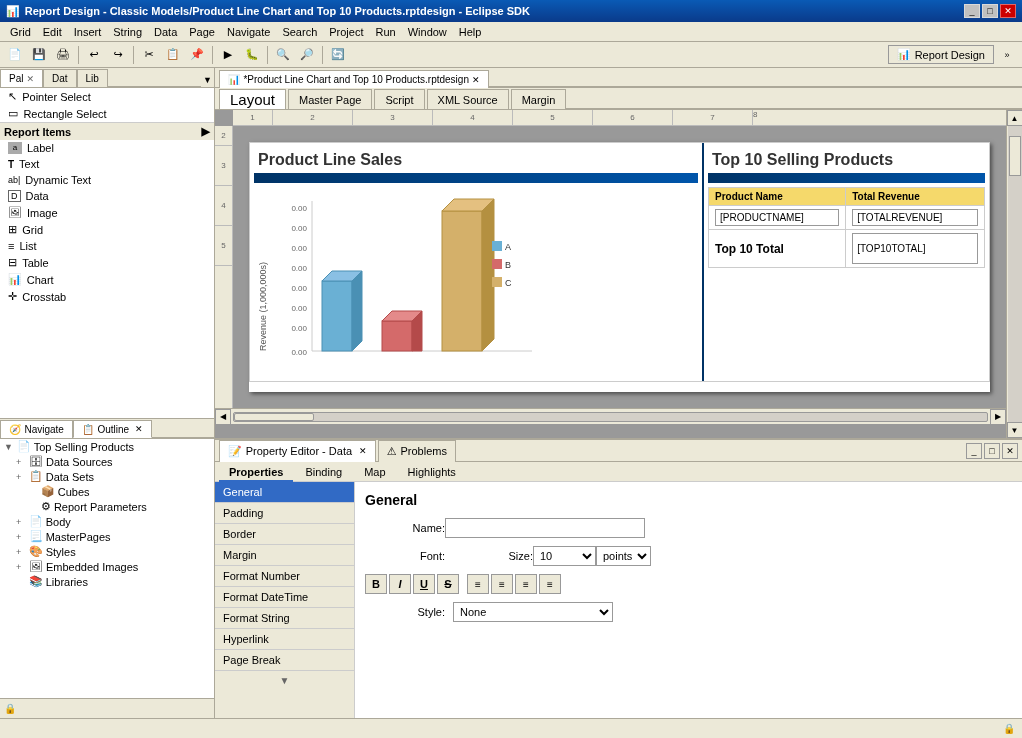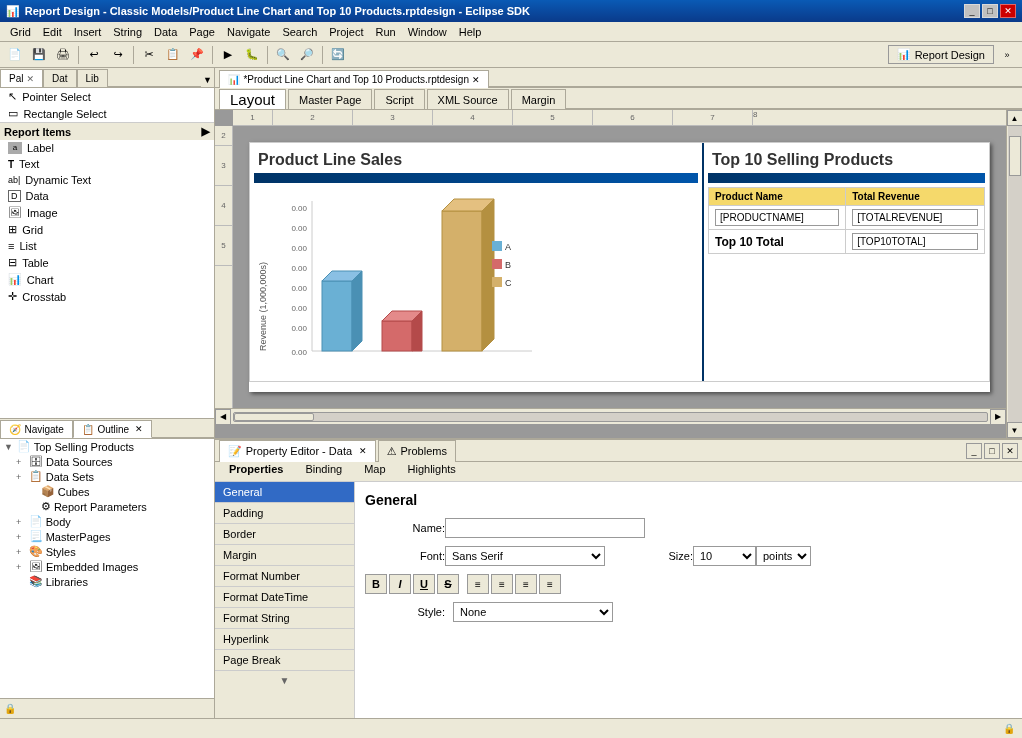--- a/index.html
+++ b/index.html
@@ -412,26 +412,26 @@
 
     .prop-subtabs {
       display: flex;
       background: #ece9d8;
       border-bottom: 1px solid #ccc;
       height: 20px;
       padding-left: 4px;
       gap: 2px;
     }
     .prop-subtab {
-      padding: 13px 10px;
-      font-size: 11px;
-      cursor: pointer;
-      height: 20px;
-      display: flex;
-      align-items: flex-end;
+      padding: 4px 10px;
+      font-size: 11px;
+      cursor: pointer;
+      height: 20px;
+      display: flex;
+      align-items: flex-start;
       border-bottom: 2px solid transparent;
     }
     .prop-subtab.active { border-bottom: 2px solid #316ac5; font-weight: bold; }
 
     
     .vscroll {
       width: 16px;
       background: #ece9d8;
       border-left: 1px solid #aca899;
       display: flex;
@@ -799,21 +799,21 @@
                       </td>
                       <td>
                         <div class="field-cell" style="border:1px solid #999;padding:2px 4px;background:white;font-size:10px;">[TOTALREVENUE]</div>
                       </td>
                     </tr>
                     <tr>
                       <td style="padding:3px 6px;font-size:12px;font-weight:bold;">
                         <span>Top 10 Total</span>
                       </td>
                       <td>
-                        <div class="field-cell" style="border:1px solid #999;padding:2px 4px;background:white;font-size:10px;">[TOP10TOTAL]</div>
+                        <div class="field-cell" style="border:1px solid #999;padding:9px 4px;background:white;font-size:10px;">[TOP10TOTAL]</div>
                       </td>
                     </tr>
                   </tbody>
                 </table>
               </div>
             </div>
           </div>
         </div>
 
         <div style="height:16px;background:#ece9d8;border-top:1px solid #aca899;display:flex;align-items:center;">
@@ -905,25 +905,20 @@
         <div class="property-right">
           <div class="property-title">General</div>
 
           <div class="property-row">
             <span class="property-label">Name:</span>
             <input class="property-input" style="width: 200px;" type="text" value="">
           </div>
 
           <div class="property-row">
             <span class="property-label">Font:</span>
-            <div class="select-with-arrow">
-              <select class="property-select" style="width:160px;">
-                <option>Sans Serif</option>
-              </select>
-            </div>
             <span class="property-label" style="margin-left:8px;">Size:</span>
             <div class="select-with-arrow">
               <select class="property-select" style="width:63px;">
                 <option>10</option>
               </select>
             </div>
             <select class="property-select" style="width:55px;margin-left:0;">
               <option>points</option>
             </select>
           </div>

